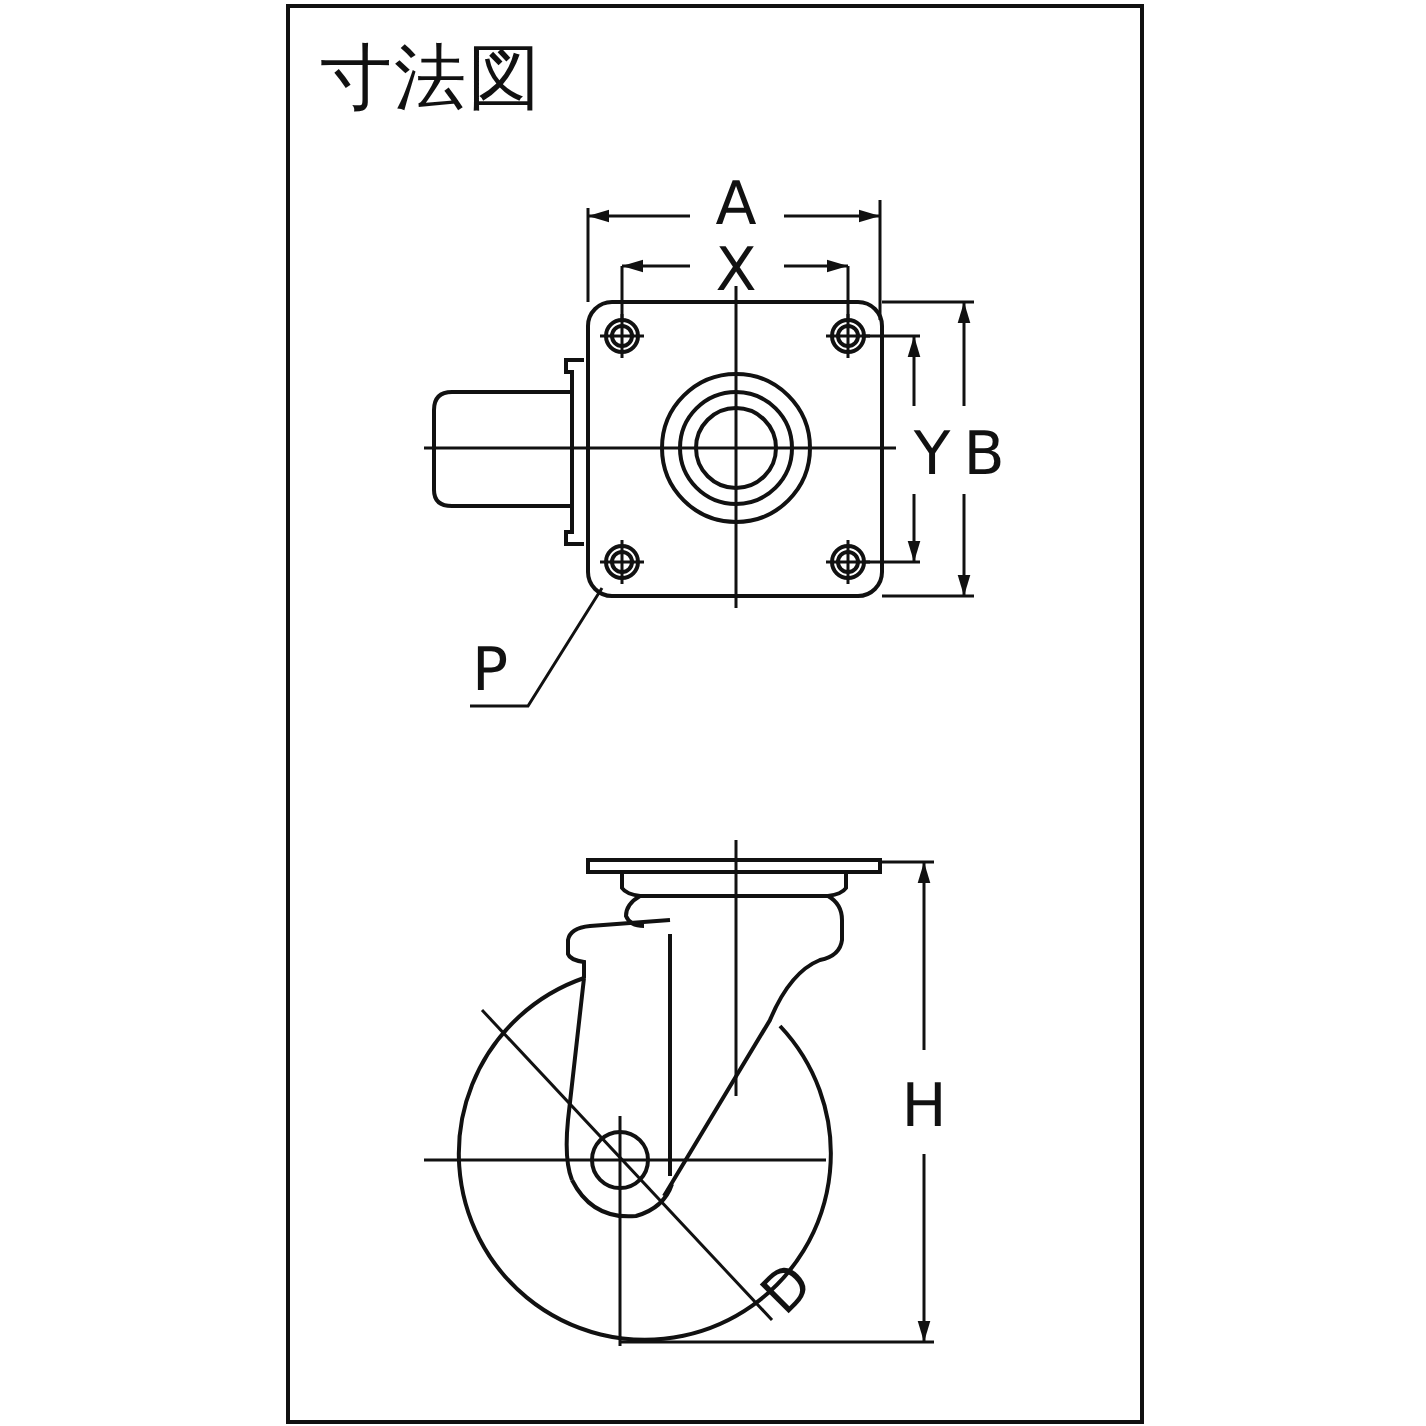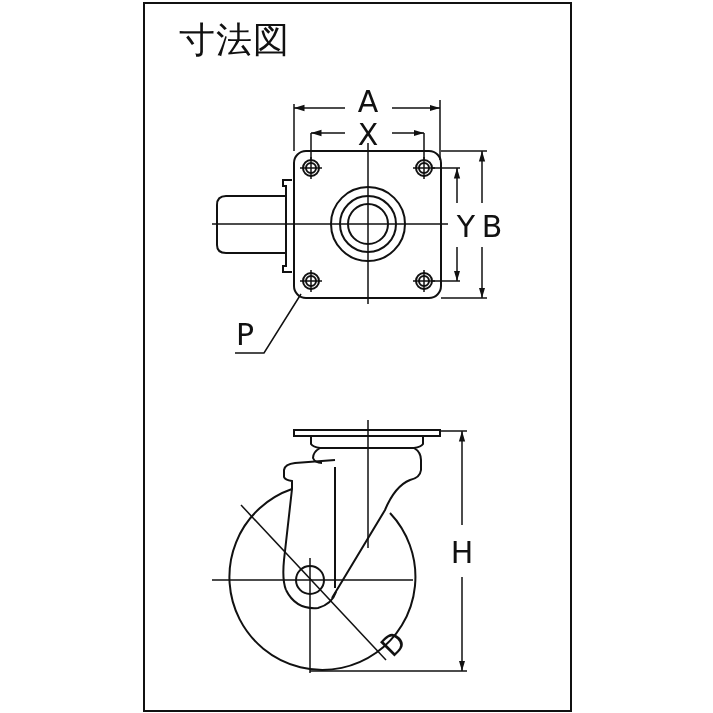--- a/index.html
+++ b/index.html
@@ -2,21 +2,21 @@
 <html><head>
   <meta charset="utf-8">
   <style>
     html, body { margin: 0; padding: 0; background: #ffffff; }
     body { width: 713px; height: 713px; position: relative; overflow: hidden; }
     .frame {
       position: absolute; left: 143px; top: 2px; width: 425px; height: 706px;
       border: 2px solid #111; box-sizing: content-box;
     }
     .title {
-      position: absolute; left: 179px; top: 22px;
+      position: absolute; left: 160px; top: 22px;
       font-family: "DejaVu Sans", sans-serif; font-size: 36px; color: #111;
       letter-spacing: 1px; line-height: 1;
     }
     svg.drawing { position: absolute; left: 0; top: 0; }
     .lbl { font-family: "DejaVu Sans", sans-serif; fill: #111; }
   </style>
 </head>
 <body>
 
 <div class="frame"></div>

